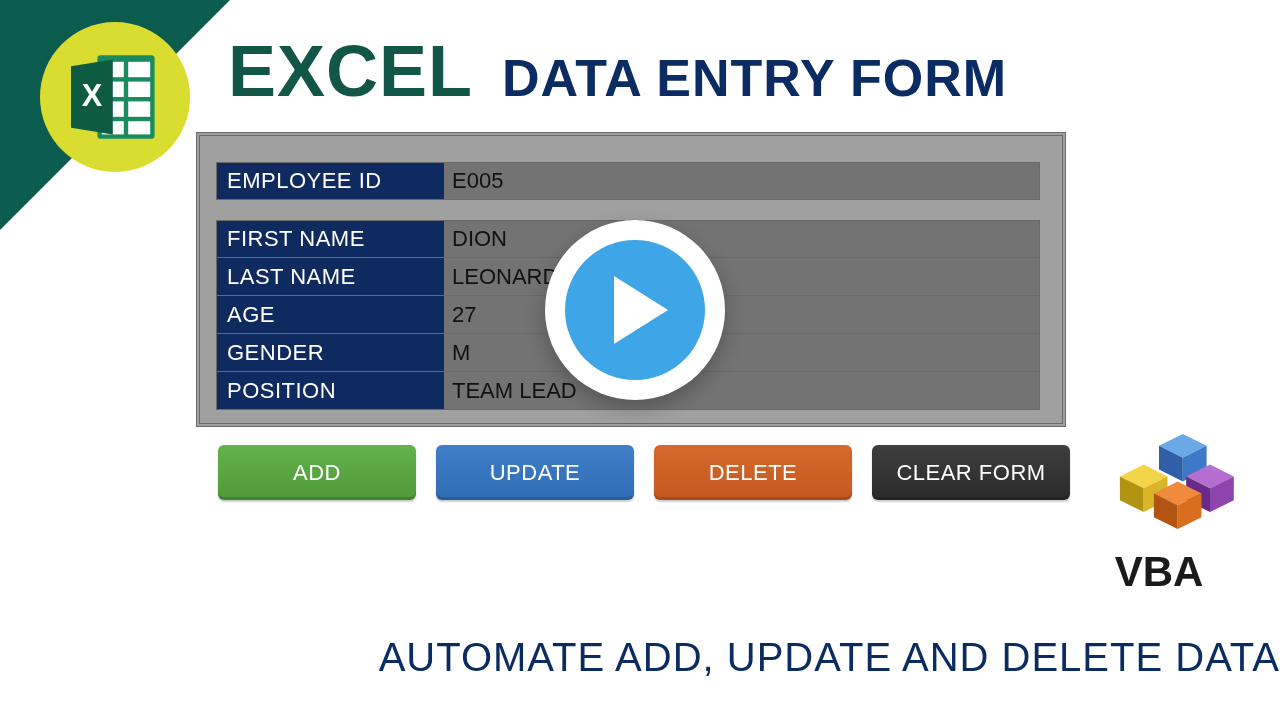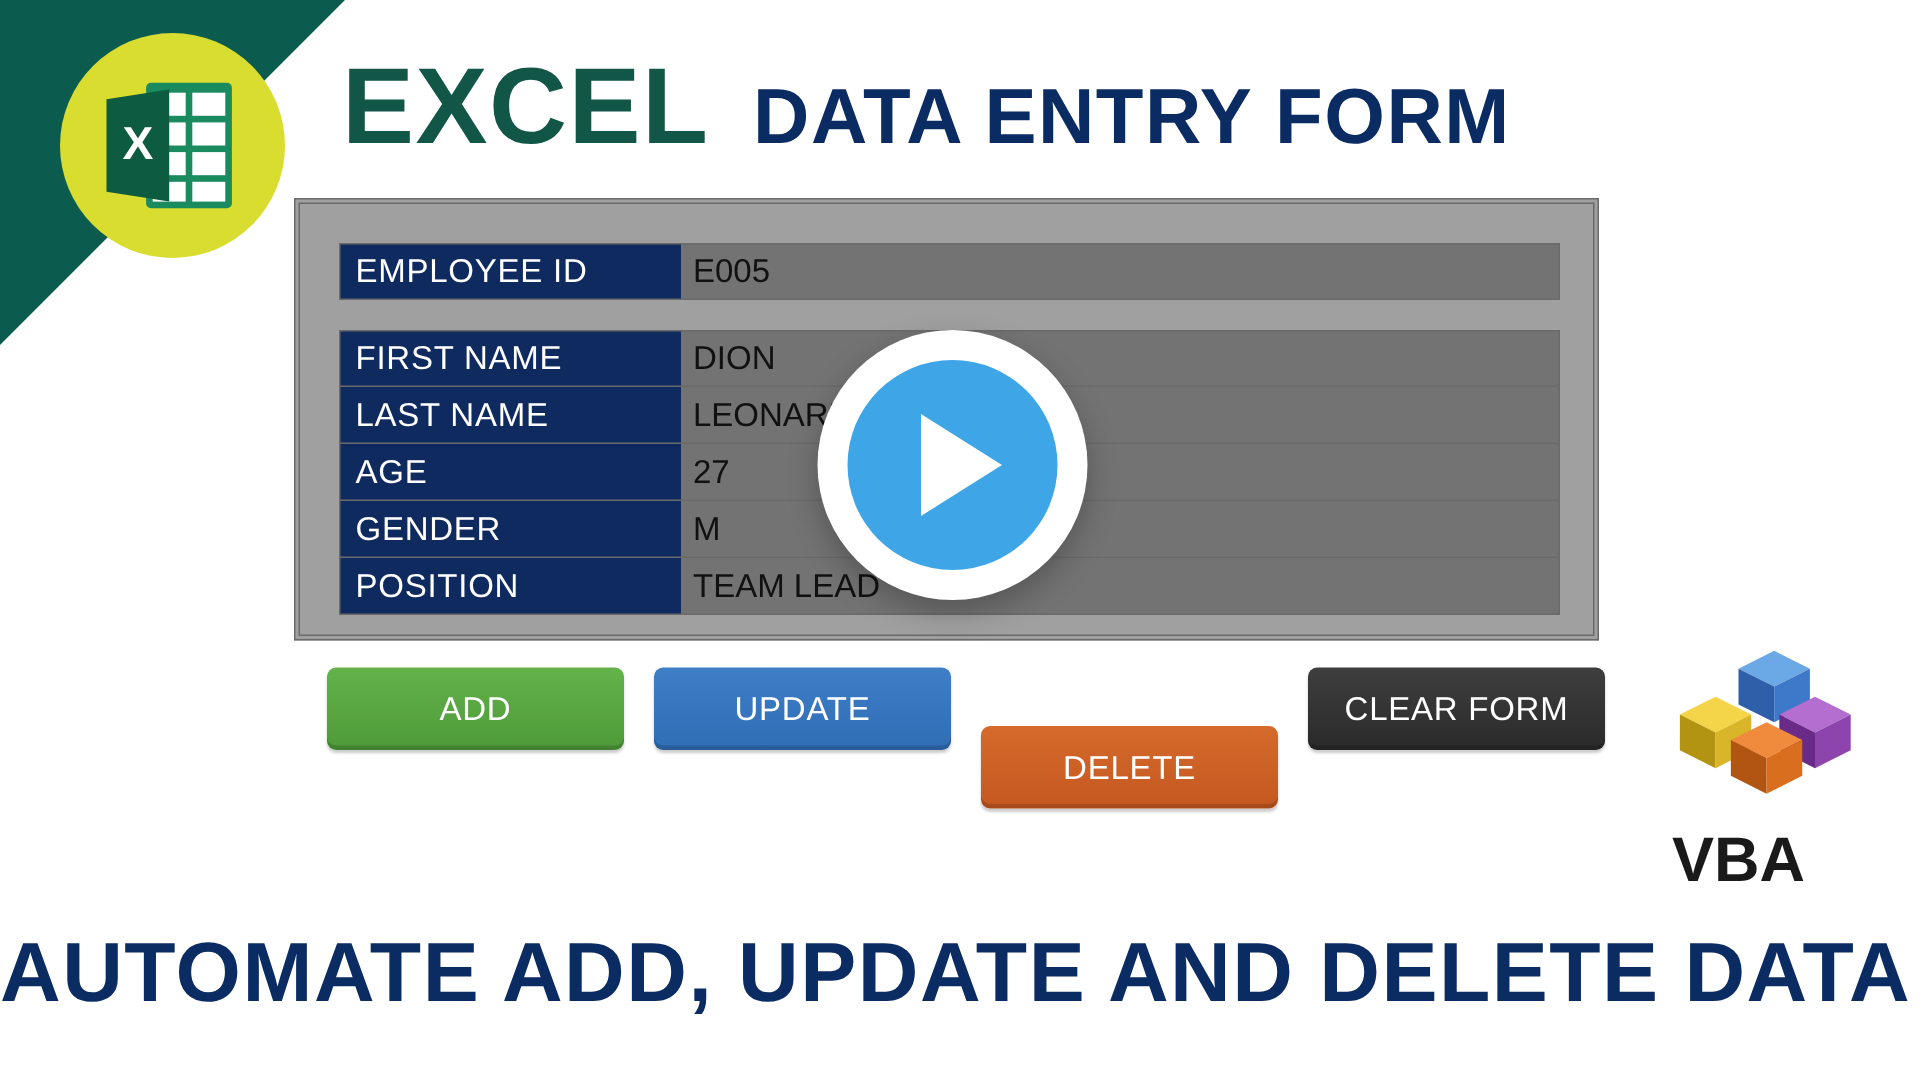--- a/index.html
+++ b/index.html
@@ -65,21 +65,21 @@
 
   
   .form-panel {
     position: absolute;
     top: 132px;
     left: 196px;
     width: 870px;
     height: 295px;
     background: #a0a0a0;
     border: 4px double #6a6a6a;
-    padding: 26px 22px 18px 26px;
+    padding: 26px 22px 18px 16px;
     z-index: 2;
   }
 
   .form-row {
     display: flex;
     align-items: stretch;
     height: 38px;
   }
   .form-label {
     flex: 0 0 228px;
@@ -133,21 +133,21 @@
     justify-content: center;
     color: #ffffff;
     font-size: 22px;
     letter-spacing: 0.5px;
     cursor: pointer;
     box-shadow: inset 0 -3px 0 rgba(0,0,0,0.15), 0 2px 2px rgba(0,0,0,0.2);
     text-align: right;
   }
   .btn-add    { background: linear-gradient(#63b24a,#4e9a3a); }
   .btn-update { background: linear-gradient(#3f7fc8,#2f6db4); }
-  .btn-delete { background: linear-gradient(#d56a2c,#c45820); margin-top: 39px; }
+  .btn-delete { background: linear-gradient(#d56a2c,#c45820); }
   .btn-clear  { background: linear-gradient(#3e3e3e,#2a2a2a); }
 
   
   .vba {
     position: absolute;
     right: 26px;
     top: 430px;
     width: 190px;
     text-align: center;
     z-index: 2;
@@ -159,23 +159,23 @@
     color: #1a1a1a;
     margin-top: -6px;
   }
 
   
   .subtitle {
     position: absolute;
     bottom: 40px;
     left: 0;
     right: 0;
-    text-align: left;
-    font-size: 56px;
-    font-weight: 700;
+    text-align: right;
+    font-size: 40px;
+    font-weight: 400;
     color: #0b2b63;
     letter-spacing: 1px;
     z-index: 2;
   }
 
   
   .play-overlay {
     position: absolute;
     top: 220px;
     left: 545px;

